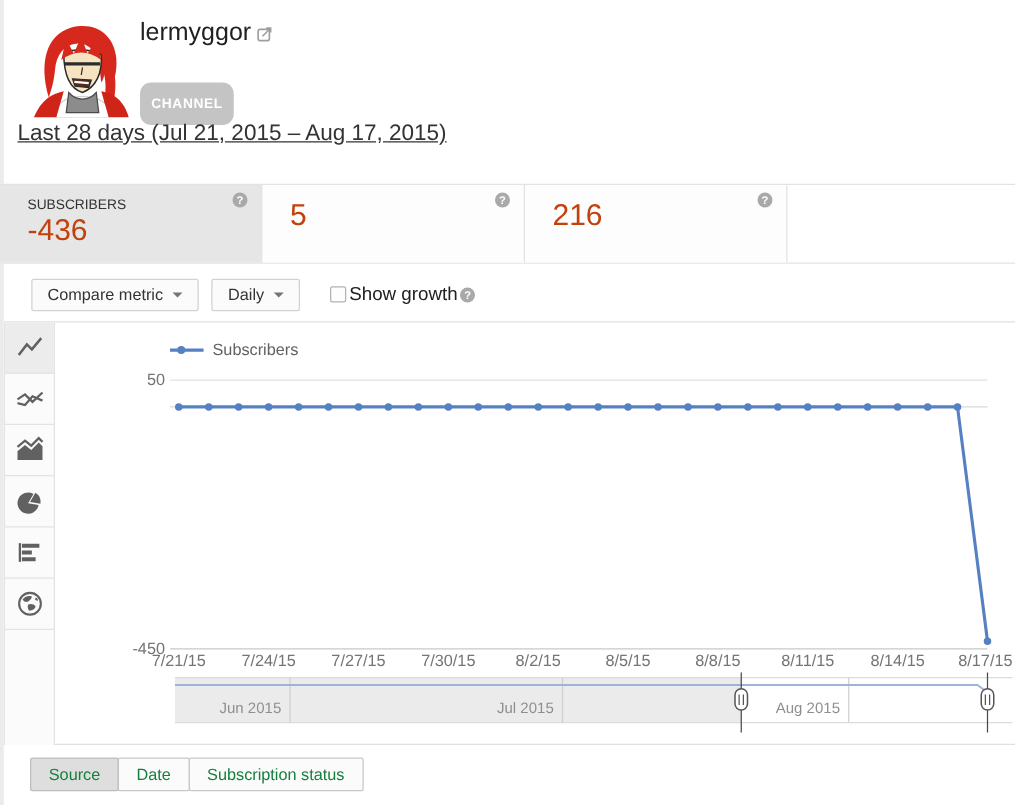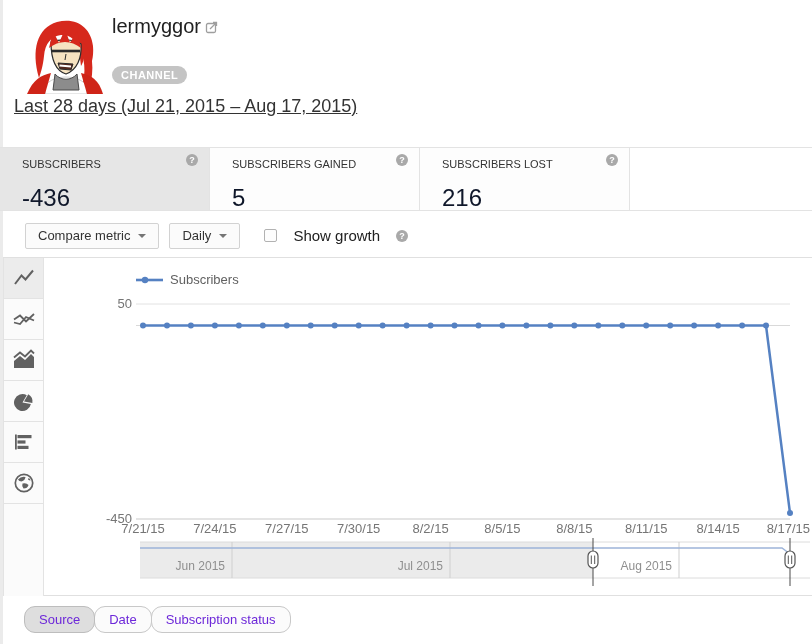--- a/index.html
+++ b/index.html
@@ -5,55 +5,55 @@
   * { margin:0; padding:0; box-sizing:border-box; }
   html,body { width:812px; height:644px; background:#fff; font-family:"Liberation Sans", sans-serif; overflow:hidden; }
   #page { position:relative; width:812px; height:644px; background:#fff; }
   #left-strip { position:absolute; left:0; top:0; width:3px; height:644px; background:#ebebeb; }
 
   
   .avatar { position:absolute; left:25px; top:14px; width:80px; height:80px; }
   .channel-title { position:absolute; left:112px; top:15px; font-size:20px; color:#212121; display:flex; align-items:center; gap:4px; }
   .channel-meta { position:absolute; left:113px; top:44px; font-size:13px; color:#757575; }
   .channel-meta .sep { margin:0 6px; color:#9e9e9e; }
-  .channel-badge { position:absolute; left:112px; top:66px; background:#c4c4c4; color:#fff; font-size:11px; font-weight:bold; letter-spacing:.5px; padding:3px 9px; border-radius:9px; }
+  .channel-badge { position:absolute; left:112px; top:66px; background:#c4c4c4; color:#fff; font-size:11px; font-weight:bold; letter-spacing:.5px; padding:11px 9px; border-radius:9px; }
   .period-title { position:absolute; left:14px; top:96px; font-size:18px; color:#333;text-decoration:underline; }
 
   
   .metrics { position:absolute; left:0; top:147px; width:812px; height:64px; border-top:1px solid #e3e3e3; border-bottom:1px solid #e3e3e3; display:flex; background:#fff; }
   .metric-card { width:210px; position:relative; padding:10px 0 0 22px; border-right:1px solid #e3e3e3; background:#fdfdfd; }
   .metric-card.selected { background:#e6e6e6; }
   .metric-label { font-size:11px; color:#333; }
-  .metric-value { font-size:24px; color:#0f172a; margin-top:14px; }
+  .metric-value { font-size:24px; color:#c2410c; margin-top:1px; }
   .metrics .filler { flex:1; }
   .help { display:inline-block; width:12px; height:12px; border-radius:50%; background:#a9a9a9; color:#fff; font-size:9px; font-weight:bold; line-height:12px; text-align:center; }
   .metric-card .help { position:absolute; top:6px; right:11px; }
 
   
   .toolbar { position:absolute; left:25px; top:222px; height:27px; display:flex; align-items:center; }
   .btn { height:26px; display:inline-flex; align-items:center; gap:8px; padding:0 12px; background:#fbfbfb; border:1px solid #d2d2d2; border-radius:2px; font-size:13px; color:#333; cursor:pointer; }
   .caret { width:0; height:0; border-left:4px solid transparent; border-right:4px solid transparent; border-top:4px solid #757575; }
   .btn + .btn { margin-left:10px; }
-  .growth { display:flex; align-items:center; margin-left:24px; gap:16px; }
+  .growth { display:flex; align-items:center; margin-left:24px; gap:2px; }
   .checkbox { width:13px; height:13px; border:1px solid #b2b2b2; border-radius:2px; background:#fdfdfd; }
   .growth-label { font-size:15px; color:#212121; }
 
   
   .chart-card { position:absolute; left:3px; top:257px; width:809px; height:339px; background:#fff; border-top:1px solid #e0e0e0; border-bottom:1px solid #e0e0e0; }
   .chart-sidebar { position:absolute; left:0; top:0; width:41px; height:338px; border-left:1px solid #e3e3e3; border-right:1px solid #e3e3e3; background:#fbfbfb; }
   .chart-type { height:41px; border-bottom:1px solid #e3e3e3; display:flex; align-items:center; justify-content:center; cursor:pointer; }
   .chart-type.selected { background:#ececec; }
   .chart-type svg { display:block; }
   .legend { position:absolute; left:133px; top:14px; display:flex; align-items:center; gap:7px; }
   .legend-text { font-size:13px; color:#616161; }
   #chart-svg { position:absolute; left:41px; top:0; width:768px; height:338px; }
 
   
   .tabs { position:absolute; left:25px; top:606px; display:flex; }
-  .tab { height:27px; line-height:25px; padding:0 14px; font-size:13px; color:#6d28d9; background:#fbfbfb; border:1px solid #c8c8c8; margin-left:-1px; border-radius:11px; cursor:pointer; }
+  .tab { height:27px; line-height:25px; padding:0 14px; font-size:13px; color:#15803d; background:#fbfbfb; border:1px solid #c8c8c8; margin-left:-1px; border-radius:2px; cursor:pointer; }
   .tab.selected { background:#dedede; border-color:#bdbdbd; position:relative; z-index:1; }
 </style>
 </head>
 <body>
 
 <div id="page">
   <div id="left-strip"></div>
 
   <svg class="avatar" viewBox="0 0 80 80">
     <rect width="80" height="80" fill="#ffffff"></rect>
@@ -84,26 +84,24 @@
 
   <div class="period-title">Last 28 days (Jul 21, 2015 – Aug 17, 2015)</div>
 
   <div class="metrics">
     <div class="metric-card selected">
       <div class="metric-label">SUBSCRIBERS</div>
       <div class="metric-value">-436</div>
       <span class="help">?</span>
     </div>
     <div class="metric-card">
-      <div class="metric-label">SUBSCRIBERS GAINED</div>
       <div class="metric-value">5</div>
       <span class="help">?</span>
     </div>
     <div class="metric-card">
-      <div class="metric-label">SUBSCRIBERS LOST</div>
       <div class="metric-value">216</div>
       <span class="help">?</span>
     </div>
     <div class="filler"></div>
   </div>
 
   <div class="toolbar">
     <button class="btn">
       <span>Compare metric</span>
       <span class="caret"></span>

